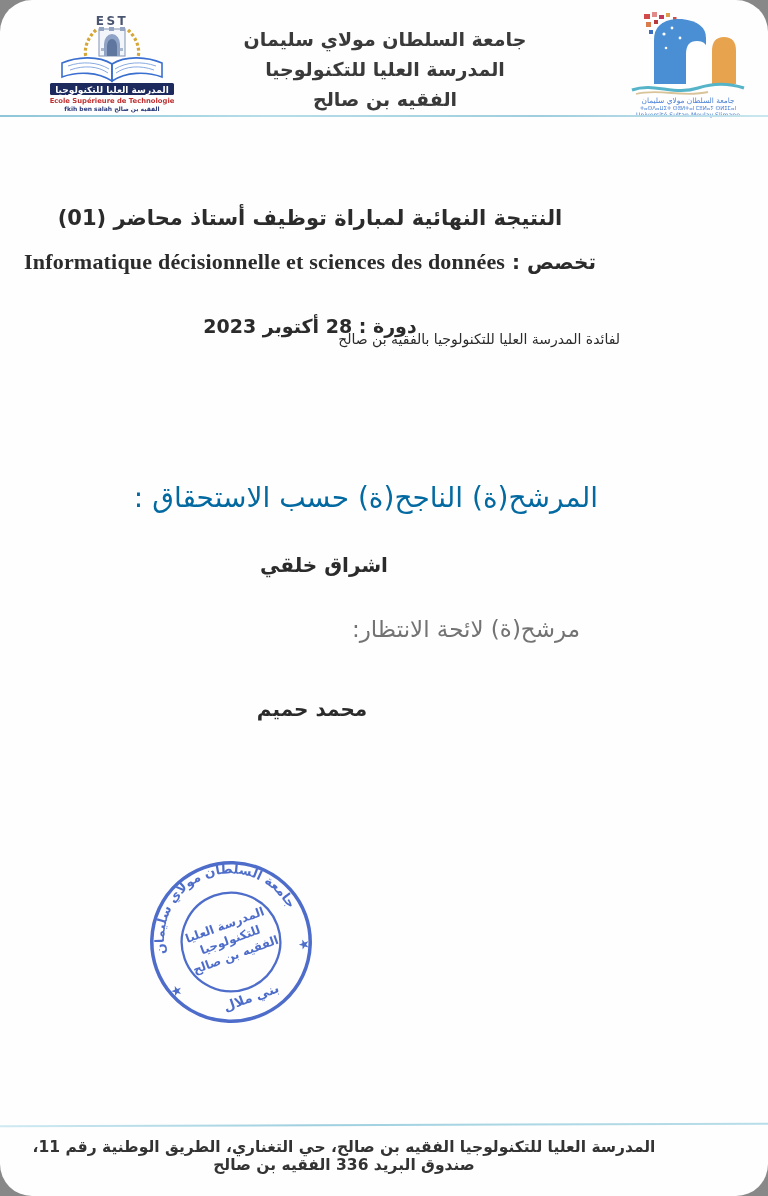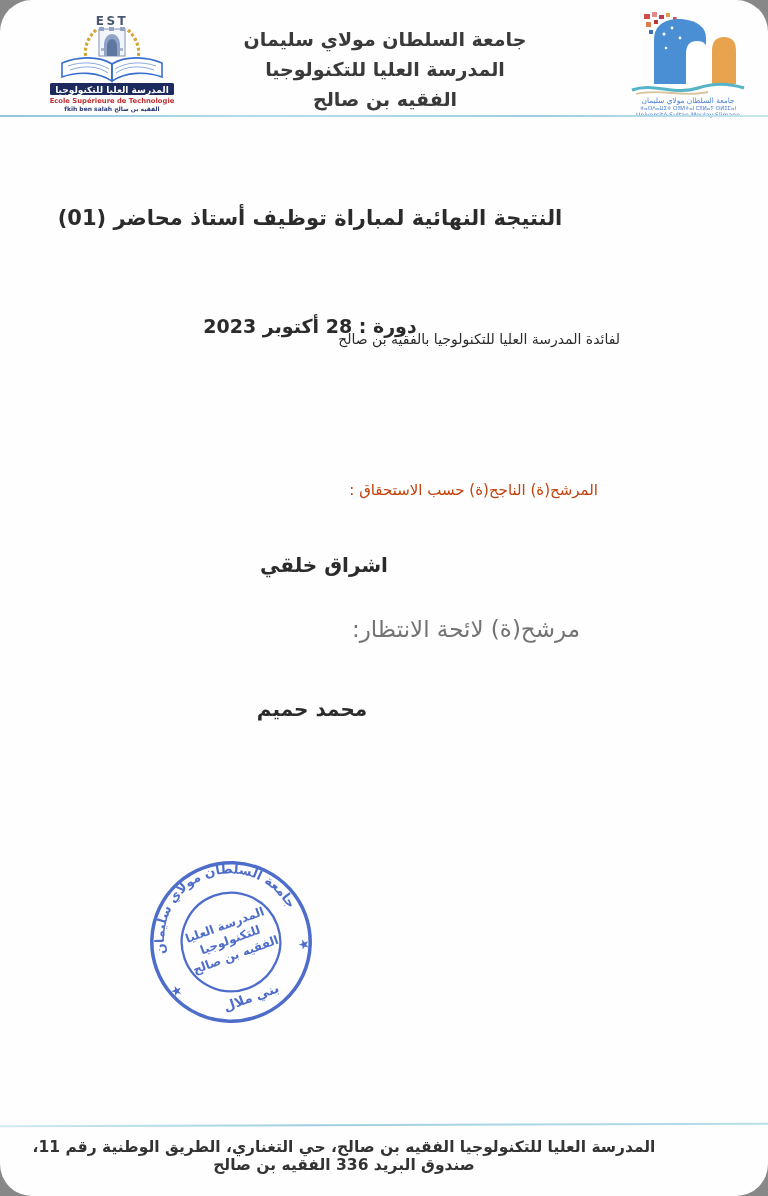--- a/index.html
+++ b/index.html
@@ -25,21 +25,21 @@
     position:absolute;top:115px;left:0;width:768px;height:2px;
     background:linear-gradient(90deg,#8fc6d8 0%,#b5dde9 35%,#9fcede 70%,#c9e7ef 100%);
   }
   
   .line{position:absolute;width:620px;direction:rtl;}
   .t-title{top:206px;text-align:center;font-size:21px;font-weight:bold;}
   .t-spec{top:249px;text-align:center;font-size:20px;font-weight:bold;}
   .t-spec .latin{font-family:"Liberation Serif","DejaVu Serif",serif;font-size:22px;font-weight:bold;letter-spacing:.2px;}
   .t-date{top:295px;text-align:center;font-size:19px;font-weight:bold;margin-top:20px;}
   .t-benef{top:331px;font-size:14px;font-weight:normal;}
-  .t-merit{top:481px;text-align:right;padding-right:22px;box-sizing:border-box;font-size:15px;font-weight:400;color:#c2410c;}
+  .t-merit{top:481px;text-align:right;padding-right:22px;box-sizing:border-box;font-size:28px;font-weight:400;color:#0369a1;}
   .t-name1{top:553px;text-align:center;font-size:20px;font-weight:bold;transform:translateX(14px);}
   .t-wait{top:616px;text-align:right;padding-right:40px;box-sizing:border-box;font-size:23px;font-weight:400;color:#737373;}
   .t-name2{top:697px;text-align:center;font-size:20px;font-weight:bold;transform:translateX(2px);}
   
   .stamp{position:absolute;top:854px;left:143px;width:176px;height:176px;opacity:.9;}
   
   .ftr-rule{
     position:absolute;top:1124px;left:0;width:768px;height:2px;
     background:linear-gradient(90deg,#cfeaf2 0%,#9fd0df 40%,#b9dee9 100%);
     transform:rotate(-0.2deg);
@@ -130,20 +130,24 @@
       <text x="72" y="95" font-size="7.4" fill="#4a7fd4" text-anchor="middle" direction="rtl">جامعة السلطان مولاي سليمان</text>
       <text x="72" y="102" font-size="5.4" fill="#4a7fd4" text-anchor="middle">ⵜⴰⵙⴷⴰⵡⵉⵜ ⵙⵓⵍⵜⴰⵏ ⵎⵓⵍⴰⵢ ⵙⵍⵉⵎⴰⵏ</text>
       <text x="72" y="108.5" font-size="6.2" fill="#4a7fd4" text-anchor="middle">Université Sultan Moulay Slimane</text>
     </svg>
   </div>
 
   <div class="hdr-rule"></div>
 
   <div class="line t-title" dir="rtl">النتيجة النهائية لمباراة توظيف أستاذ محاضر (01)</div>
 
+  <div class="line t-spec" dir="rtl">
+    <span>تخصص :</span>
+    <span class="latin">Informatique décisionnelle et sciences des données</span>
+  </div>
 
   <div class="line t-date" dir="rtl">دورة : 28 أكتوبر 2023</div>
 
   <div class="line t-benef" dir="rtl">لفائدة المدرسة العليا للتكنولوجيا بالفقيه بن صالح</div>
 
   <div class="line t-merit" dir="rtl">المرشح(ة) الناجح(ة) حسب الاستحقاق :</div>
 
   <div class="line t-name1" dir="rtl">اشراق خلقي</div>
 
   <div class="line t-wait" dir="rtl">مرشح(ة) لائحة الانتظار:</div>

